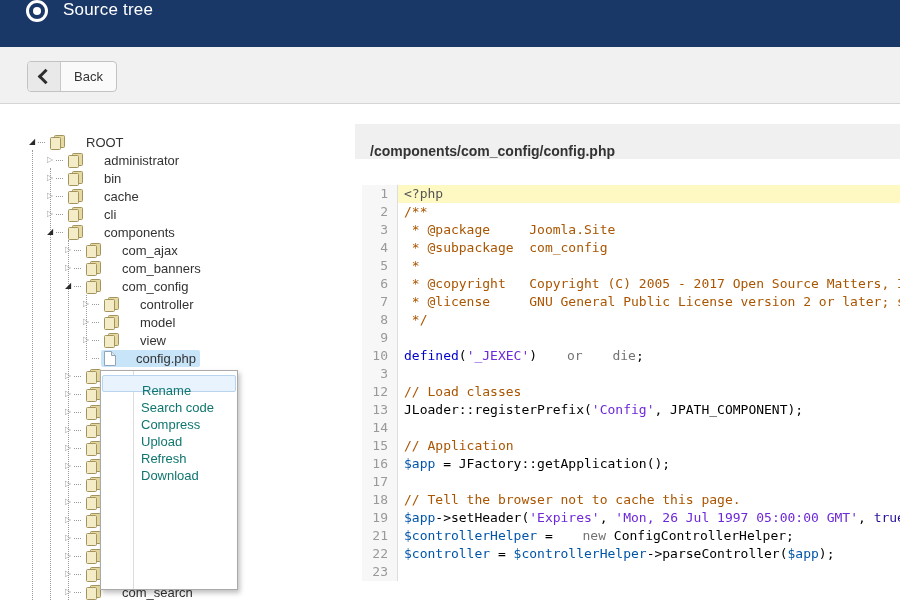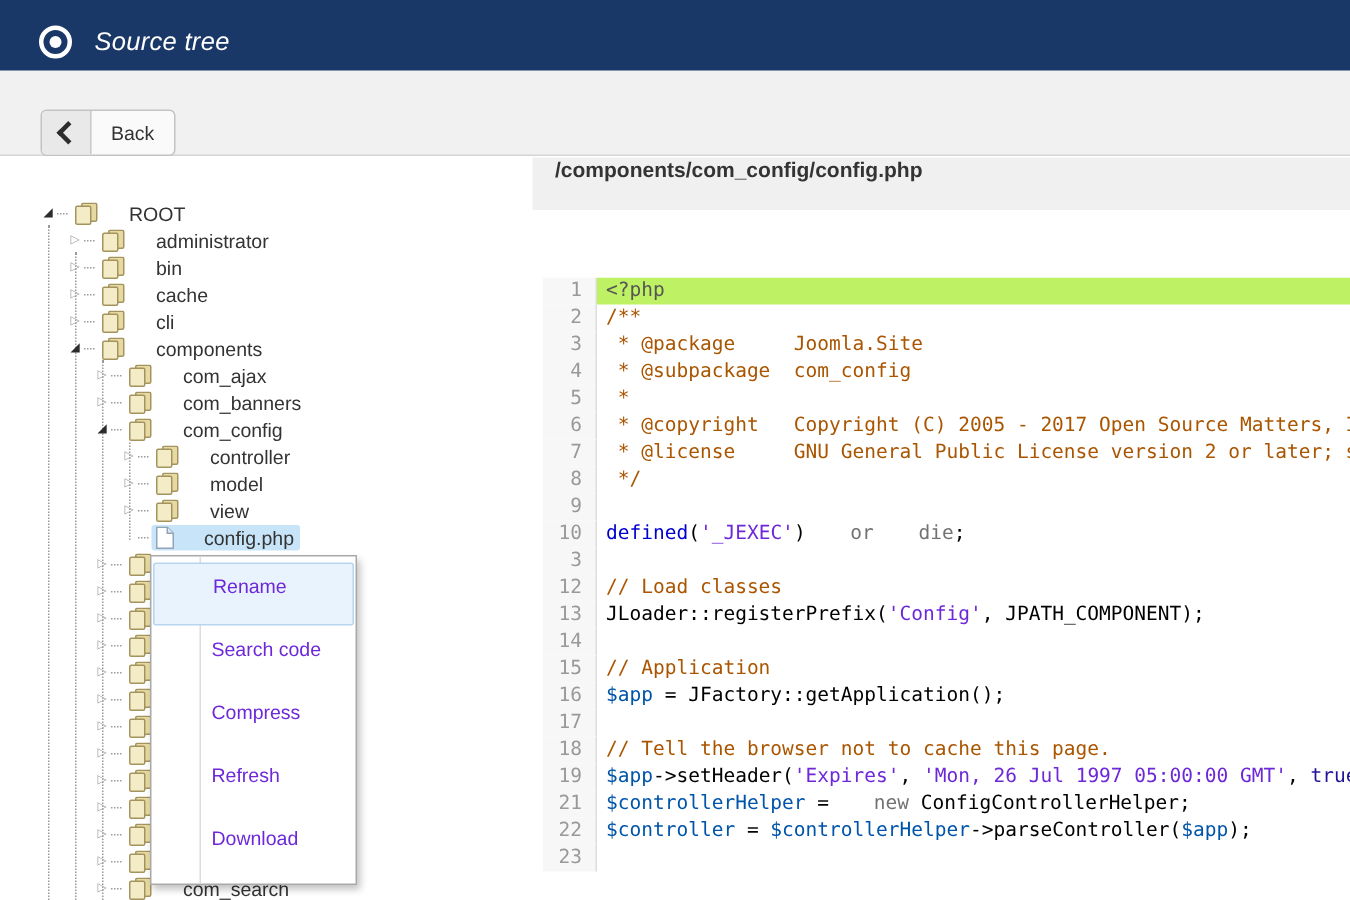--- a/index.html
+++ b/index.html
@@ -1,31 +1,31 @@
 <!DOCTYPE html>
 <html><head>
 <meta charset="utf-8">
 <style>
   html,body{margin:0;padding:0;background:#fff;}
   #screen{position:relative;width:900px;height:600px;overflow:hidden;background:#fff;
           font-family:"Liberation Sans", sans-serif;-webkit-font-smoothing:antialiased;}
 
   
   .app-header{position:absolute;left:0;top:0;width:900px;height:55px;background:#1a3867;
-              display:flex;align-items:center;font-style:italic;}
+              display:flex;align-items:flex-start;}
   .bullseye{position:relative;width:16px;height:16px;border:3px solid #fff;border-radius:50%;
             margin-left:26px;flex:0 0 auto;}
   .bullseye::after{content:"";position:absolute;left:50%;top:50%;width:8px;height:8px;margin:-4px 0 0 -4px;
             background:#fff;border-radius:50%;}
   .app-title{color:#fff;font-size:17px;margin-left:15px;letter-spacing:.2px;}
 
   
   .toolbar{position:absolute;left:0;top:47px;width:900px;height:56px;background:#f1f1f1;
            border-bottom:1px solid #d5d5d5;}
-  .back-btn{position:absolute;left:27px;top:26px;height:29px;display:flex;align-items:stretch;
+  .back-btn{position:absolute;left:27px;top:14px;height:29px;display:flex;align-items:stretch;
             border:1px solid #c3c3c3;border-radius:4px;overflow:hidden;cursor:pointer;background:#fafafa;justify-content:center;}
   .back-seg-icon{width:32px;background:#e9e9e9;border-right:1px solid #c9c9c9;display:flex;
             align-items:center;justify-content:center;}
   .chev-left{width:8px;height:8px;border-left:3px solid #2d2d2d;border-bottom:3px solid #2d2d2d;
             transform:rotate(45deg);margin-left:3px;}
   .back-seg-label{display:flex;align-items:center;padding:0 13px;font-size:13px;color:#333;}
 
   
   .tree{position:absolute;left:0;top:104px;width:355px;height:496px;padding-top:29px;
         box-sizing:border-box;overflow:hidden;font-size:13px;color:#333;}
@@ -37,36 +37,36 @@
   .node{display:inline-flex;align-items:center;gap:20px;padding:1px 4px 1px 2px;border-radius:2px;}
   .node.sel{background:#c8e4f8;}
   .ic{display:block;flex:0 0 auto;}
   .guide{position:absolute;width:0;border-left:1px dotted #9a9a9a;}
 
   
   .ctx-menu{position:absolute;left:100px;top:370px;width:138px;height:220px;background:#fff;
             border:1px solid #a9a9a9;box-shadow:2px 3px 5px rgba(0,0,0,.25);z-index:20;
             padding-top:4px;box-sizing:border-box;}
   .ctx-sep{position:absolute;left:32px;top:0;bottom:0;width:0;border-left:1px solid #dcdcdc;}
-  .menu-item{position:relative;height:42px;line-height:31px;padding-left:40px;font-size:13px;color:#6d28d9;
+  .menu-item{position:relative;height:17px;line-height:31px;padding-left:40px;font-size:13px;color:#0f766e;
              cursor:pointer;box-sizing:border-box;z-index:2;}
   .menu-item.hovered{background:#e9f3fd;border:1px solid #b8d4ee;border-radius:2px;
              margin:0 1px;padding-left:39px;line-height:29px;}
 
   
-  .viewer-head{position:absolute;left:355px;top:105px;width:545px;height:35px;background:#f0f0f0;
-               display:flex;align-items:flex-start;}
+  .viewer-head{position:absolute;left:355px;top:124px;width:545px;height:35px;background:#f0f0f0;
+               display:flex;align-items:flex-end;}
   .viewer-path{font-size:14px;font-weight:bold;color:#333;margin-left:15px;}
   .code{position:absolute;left:362px;top:185px;width:538px;height:415px;overflow:hidden;
         font-family:"DejaVu Sans Mono","Liberation Mono",monospace;font-size:13px;line-height:18px;}
   .cl{display:flex;height:18px;white-space:pre;}
   .ln{width:36px;flex:0 0 auto;box-sizing:border-box;text-align:right;padding-right:9px;
       color:#999;background:#f7f7f7;border-right:1px solid #ddd;}
   .lc{flex:1 1 auto;padding-left:6px;color:#000;overflow:hidden;}
-  .lc.active{background:#bef264;}
+  .lc.active{background:#fef9c3;}
   .tm{color:#555;} .tc{color:#a50;} .ts{color:#6d28d9;} .tk{color:#737373;margin-left:22px;}
   .tv{color:#05a;} .ta{color:#219;} .tf{color:#00c;} .tp{color:#000;}
 </style>
 </head>
 <body>
 
 <div id="screen">
 
   <div class="app-header">
     <div class="bullseye"></div>
@@ -362,20 +362,21 @@
           <span>com_search</span>
         </span>
       </div>
     </div>
 
   <div class="ctx-menu" id="context-menu">
     <div class="ctx-sep"></div>
   <div class="menu-item hovered">Rename</div>
       <div class="menu-item">Search code</div>
       <div class="menu-item">Compress</div>
+      <div class="menu-item">Upload</div>
       <div class="menu-item">Refresh</div>
       <div class="menu-item">Download</div>
     </div>
 
   <div class="viewer-head">
     <div class="viewer-path">/components/com_config/config.php</div>
   </div>
   <div class="code" id="code-editor">
       <div class="cl"><span class="ln">1</span><span class="lc active"><span class="tm">&lt;?php</span></span></div>
       <div class="cl"><span class="ln">2</span><span class="lc"><span class="tc">/**</span></span></div>

